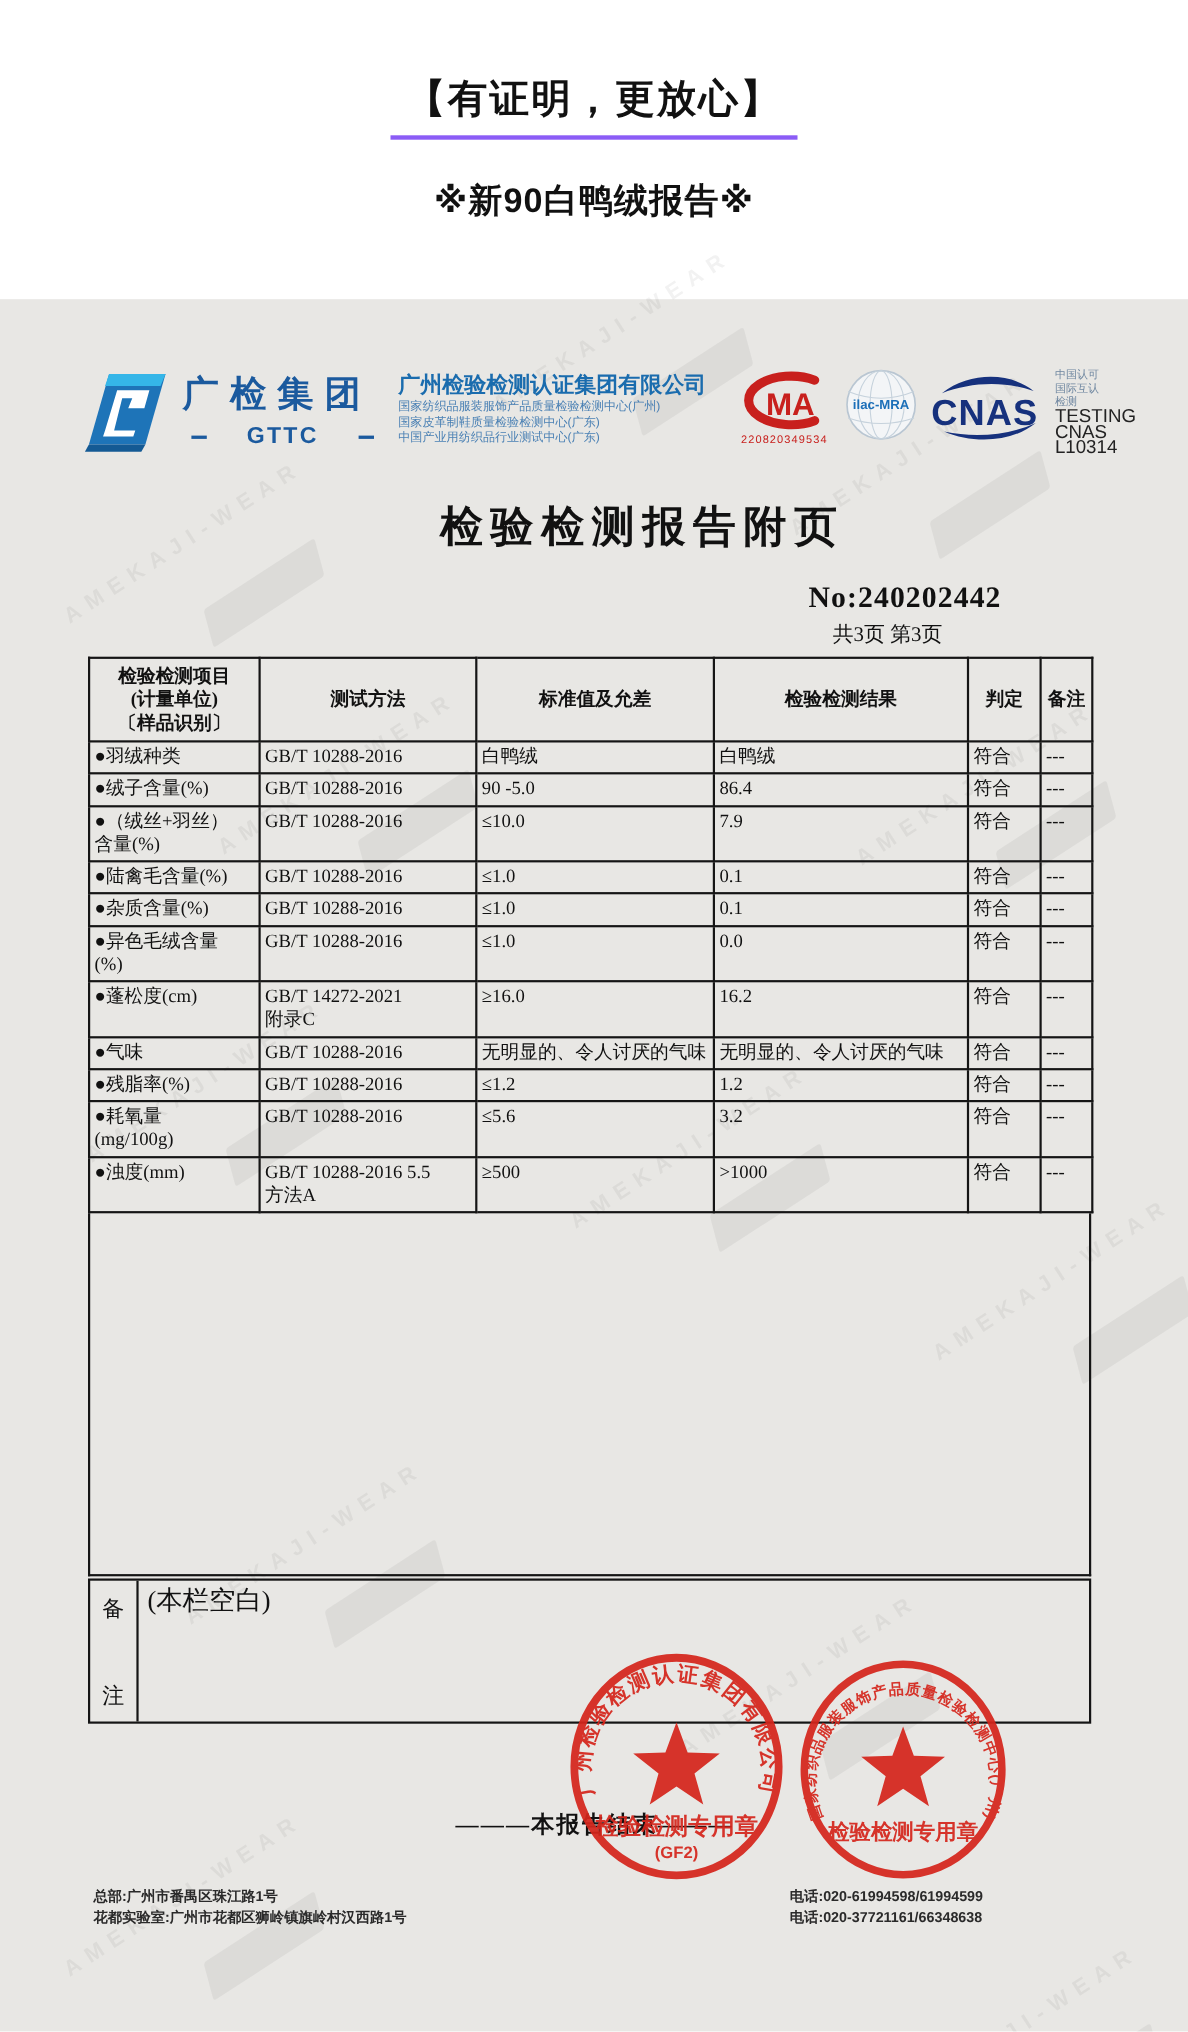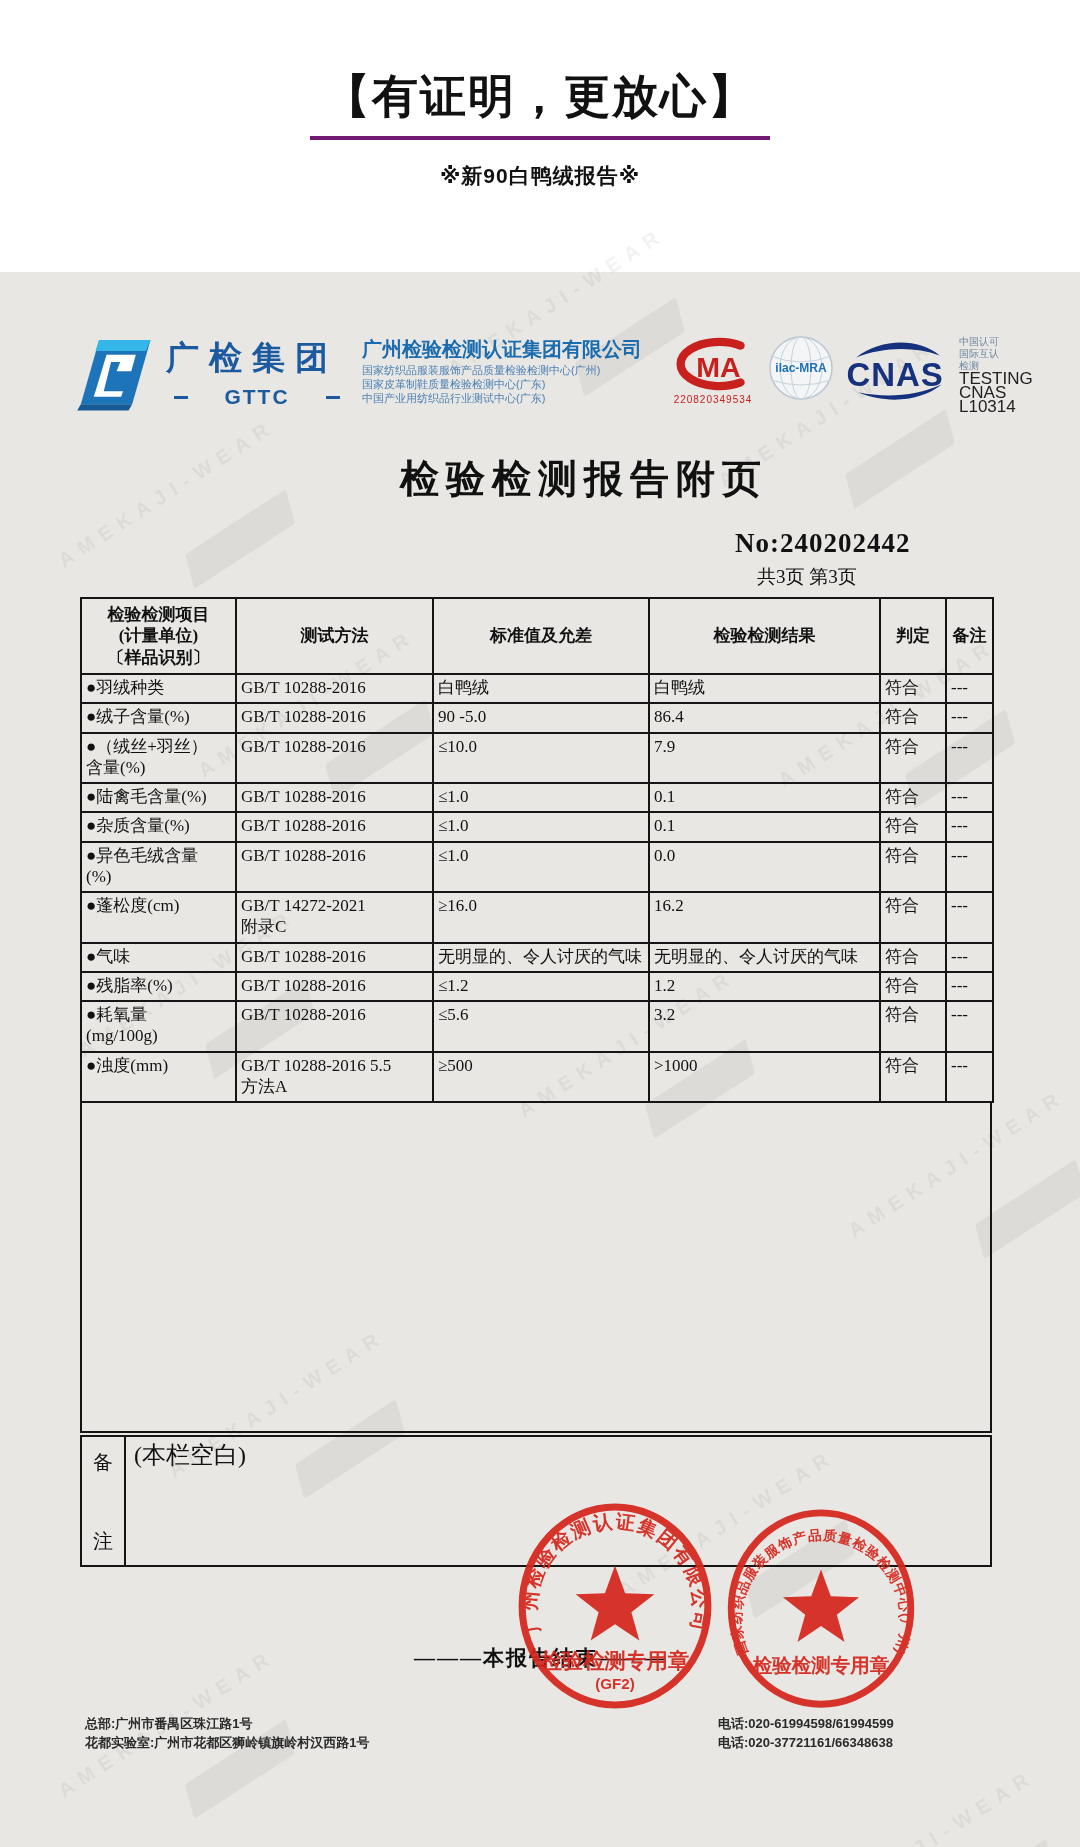--- a/index.html
+++ b/index.html
@@ -1,24 +1,24 @@
 <!DOCTYPE html>
 <html><head>
 <meta charset="utf-8">
 <style>
   html,body{margin:0;padding:0;background:#ffffff;}
   #page{position:relative;width:1080px;height:1847px;margin:0 auto;background:#ffffff;
         font-family:"Liberation Sans","DejaVu Sans",sans-serif;overflow:hidden;color:#111;}
 
   
   .main-title{position:absolute;top:66px;left:0;width:100%;text-align:center;}
-  .main-title span{display:inline-block;font-size:46px;font-weight:bold;letter-spacing:2px;
-        padding:0 14px 8px 14px;border-bottom:4px solid #701a75;}
+  .main-title span{display:inline-block;font-size:36px;font-weight:bold;letter-spacing:2px;
+        padding:0 14px 8px 14px;border-bottom:4px solid #8b5cf6;}
   .sub-title{position:absolute;top:162px;left:0;width:100%;text-align:center;
-        font-size:21px;font-weight:bold;letter-spacing:1px;}
+        font-size:31px;font-weight:bold;letter-spacing:1px;}
 
   
   .doc{position:absolute;top:272px;left:0;width:1080px;height:1575px;background:#e8e7e4;}
 
   
   .wm{position:absolute;font-size:20px;font-weight:bold;letter-spacing:8px;
       color:rgba(70,70,70,0.07);transform:rotate(-33deg);white-space:nowrap;pointer-events:none;}
   .ribbon{position:absolute;width:120px;height:34px;background:rgba(120,120,120,0.10);
       transform:rotate(-33deg) skewX(-18deg);border-radius:3px;pointer-events:none;}
 

